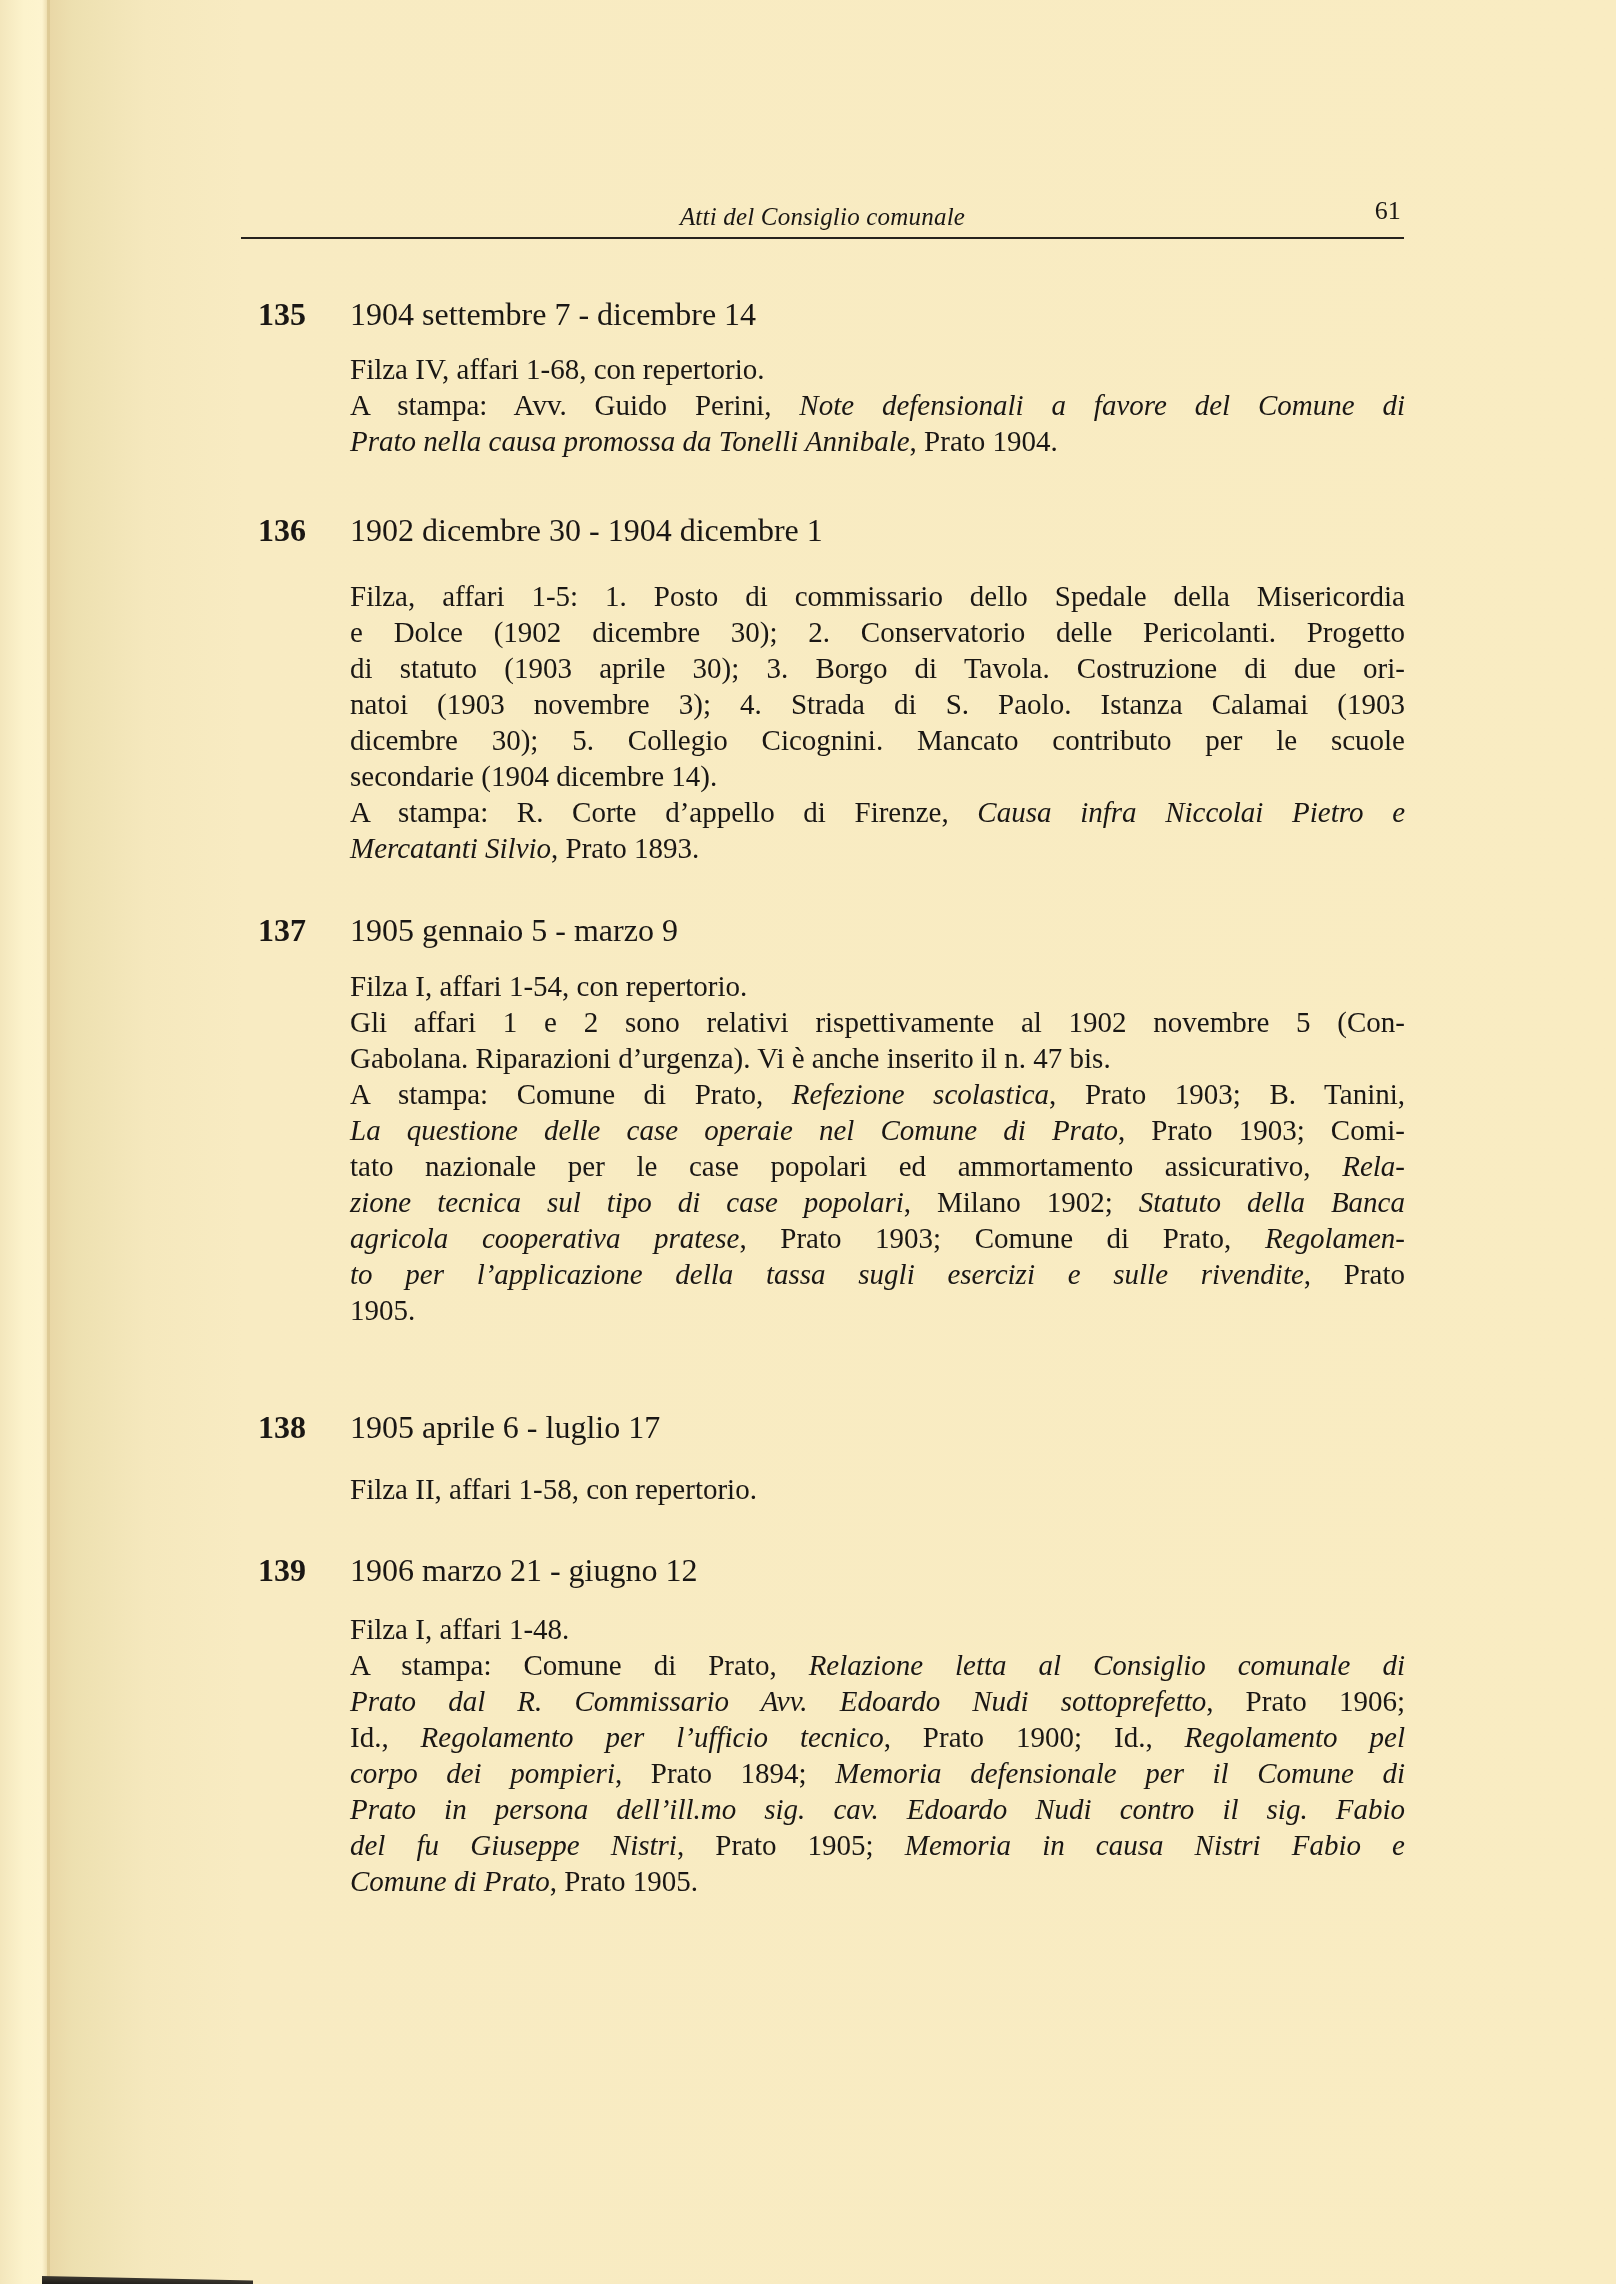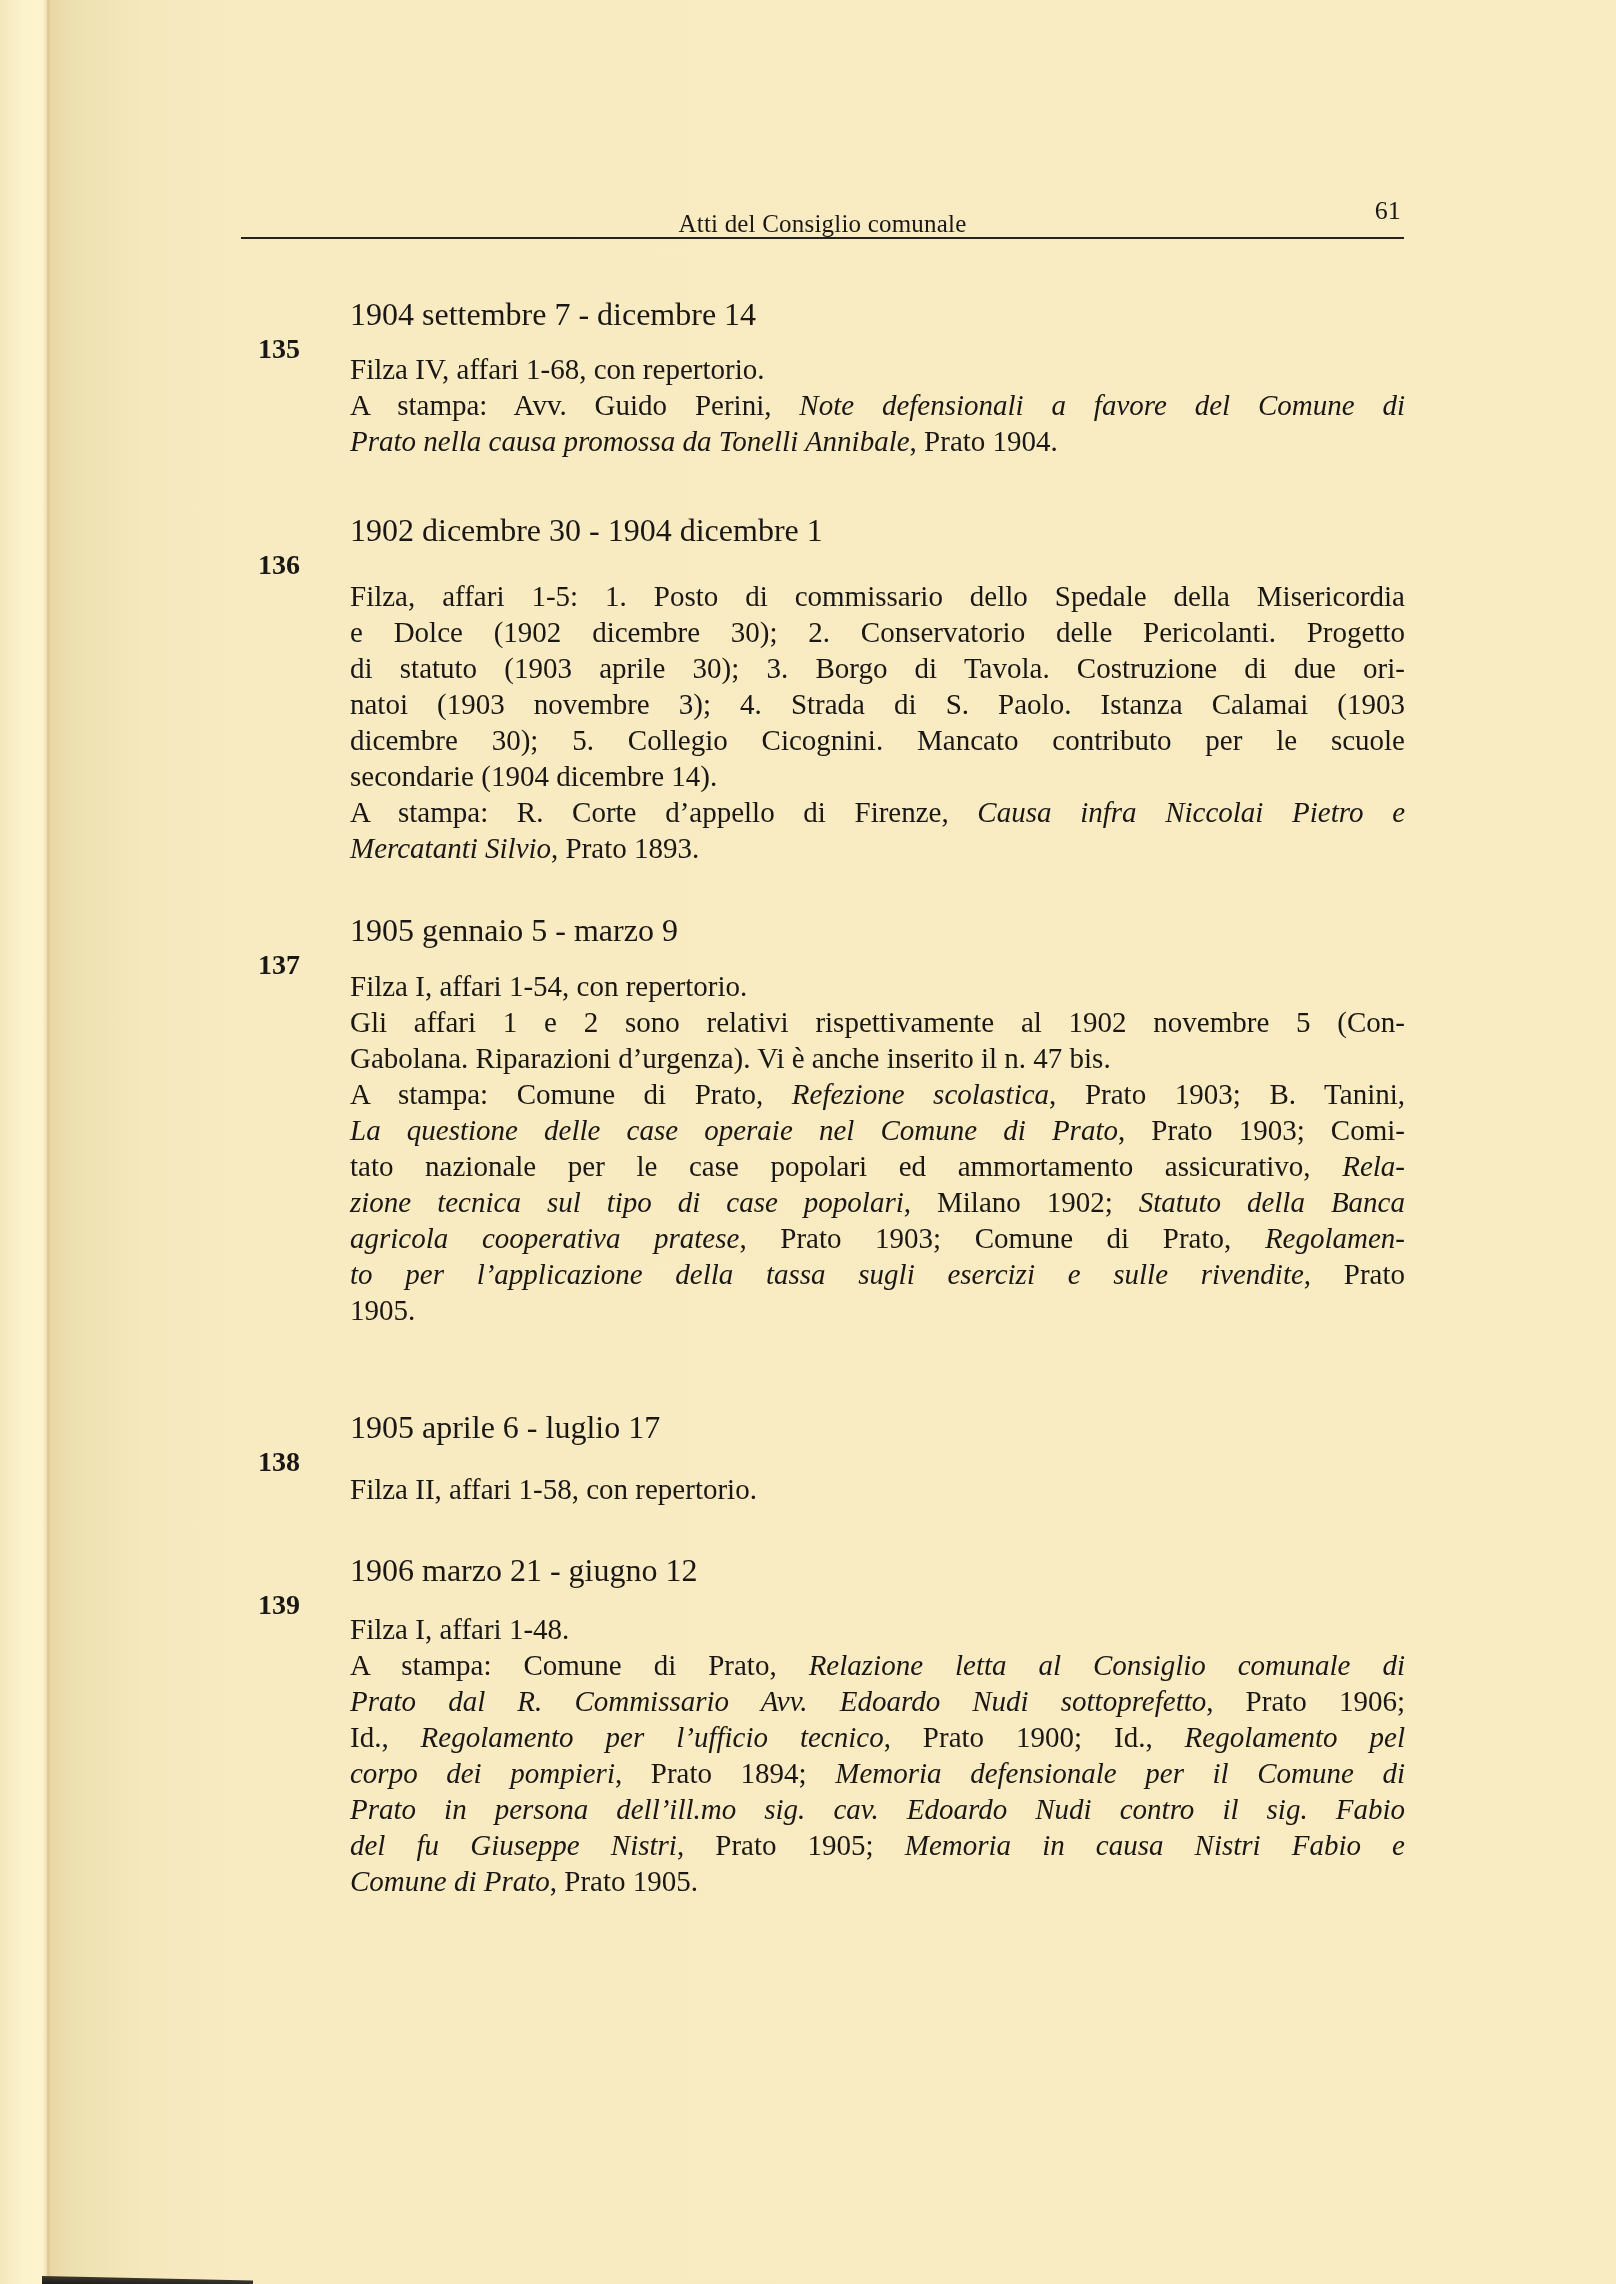--- a/index.html
+++ b/index.html
@@ -20,36 +20,35 @@
     }
     .bottom-edge {
       position: absolute; left: 42px; bottom: 0; width: 211px; height: 8px;
       background: linear-gradient(180deg, #3b372f, #1d1b17);
       transform: skewY(1.2deg); transform-origin: left bottom;
     }
     .running-head {
       position: absolute; left: 241px; top: 193px; width: 1163px; height: 40px;
     }
     .running-title {
-      position: absolute; left: 0; right: 0; top: 17px; text-align: center;
-      font-size: 25px; letter-spacing: 0.2px;
+      position: absolute; left: 0; right: 0; top: 10px; text-align: center;
+      font-style: italic; font-size: 25px; letter-spacing: 0.2px;
     }
     .page-number {
       position: absolute; right: 3.2px; top: 3.2px; font-size: 26px;
     }
     .rule {
       position: absolute; left: 241px; top: 237px; width: 1163px; height: 1.6px;
       background: #26221d;
     }
     .entries { position: absolute; left: 0; top: 0; width: 1617px; }
     .entry { position: absolute; left: 0; width: 1617px; }
     .entry-num {
-      position: absolute; left: 258px; top: 0; font-weight: bold; font-size: 28px;
+      position: absolute; left: 258px; top: 0; font-weight: bold; font-size: 32px;
       line-height: 36px;
-      margin-top: 35px;
     }
     .entry-date {
       position: absolute; left: 350px; top: 0; font-size: 32px; line-height: 36px; text-align: center;
     }
     .entry-body {
       position: absolute; left: 350px; width: 1055px;
       font-size: 29px; line-height: 36px; text-align: justify;
       hyphens: manual;
     }
     .entry-body .ln { display: block; text-align-last: justify; white-space: nowrap; }

